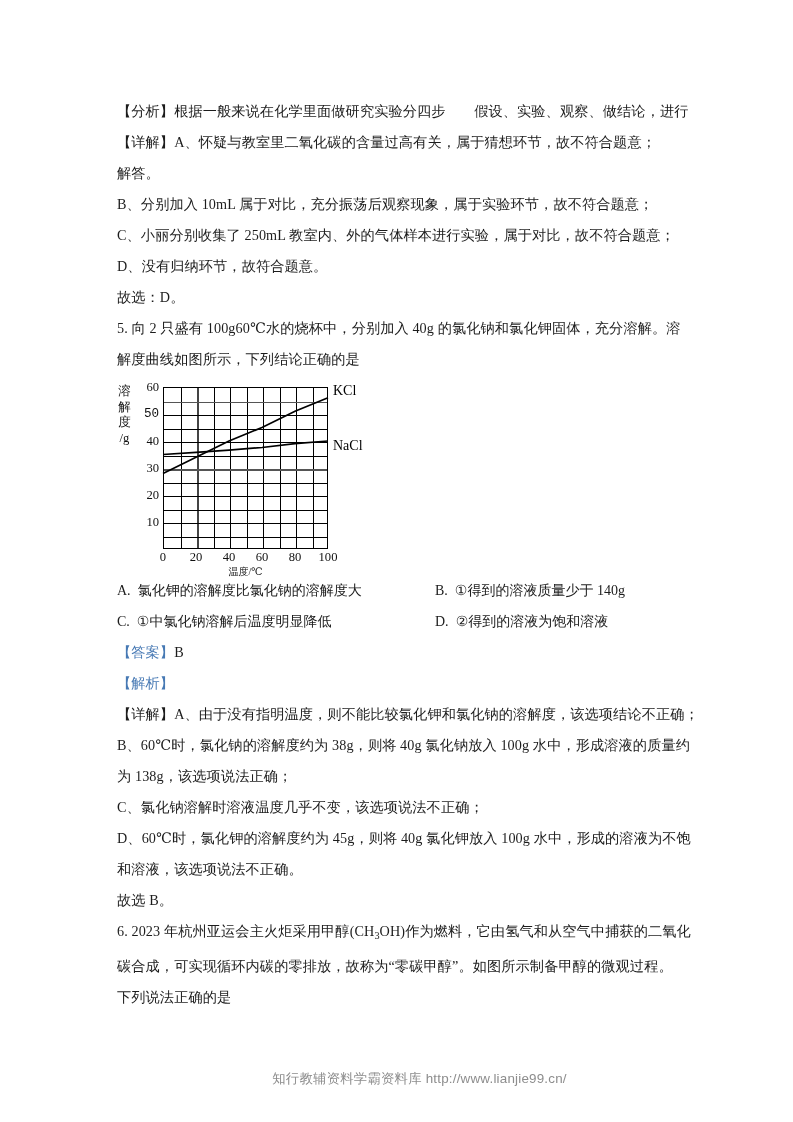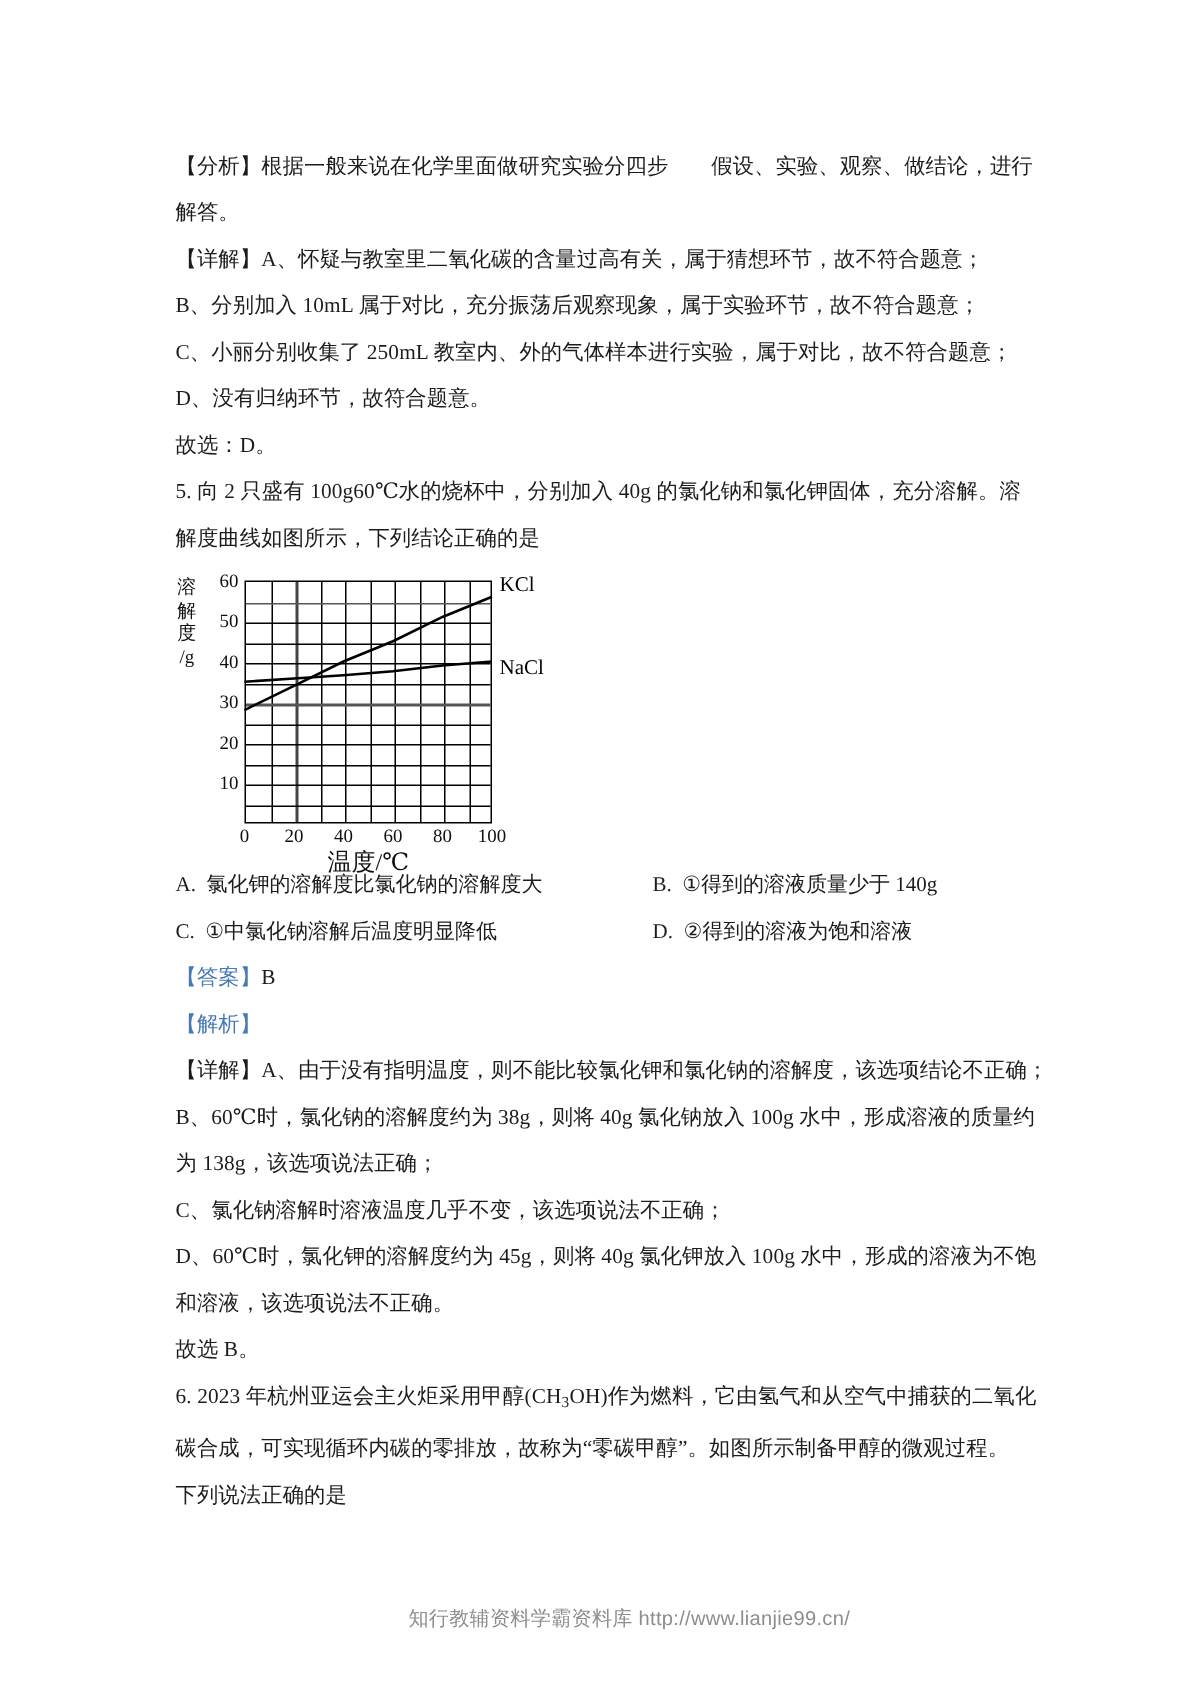--- a/index.html
+++ b/index.html
@@ -129,21 +129,21 @@
     color: #101010;
     transform: translateX(-50%);
     white-space: nowrap;
   }
   .axis-x-title {
     position: absolute;
     left: 46px;
     top: 184px;
     width: 165px;
     text-align: center;
-    font-size: 16px;
+    font-size: 10px;
     color: #101010;
   }
   .series-label {
     position: absolute;
     font-size: 14px;
     color: #000;
     white-space: nowrap;
     font-family: "Liberation Serif", serif;
   }
   .curve-svg {
@@ -169,43 +169,43 @@
     padding-left: 23px;
   }
 </style>
 </head>
 <body>
 
 <div class="page">
   <div class="content">
 
     <div class="line">【分析】根据一般来说在化学里面做研究实验分四步　　假设、实验、观察、做结论，进行</div>
+    <div class="line">【详解】A、怀疑与教室里二氧化碳的含量过高有关，属于猜想环节，故不符合题意；</div>
     <div class="line">解答。</div>
-    <div class="line">【详解】A、怀疑与教室里二氧化碳的含量过高有关，属于猜想环节，故不符合题意；</div>
     <div class="line">B、分别加入 10mL 属于对比，充分振荡后观察现象，属于实验环节，故不符合题意；</div>
     <div class="line">C、小丽分别收集了 250mL 教室内、外的气体样本进行实验，属于对比，故不符合题意；</div>
     <div class="line">D、没有归纳环节，故符合题意。</div>
     <div class="line">故选：D。</div>
 
     <div class="line">5. 向 2 只盛有 100g60℃水的烧杯中，分别加入 40g 的氯化钠和氯化钾固体，充分溶解。溶</div>
     <div class="line">解度曲线如图所示，下列结论正确的是</div>
 
     <div class="chart-block">
       <div class="chart-wrap">
 
         <div class="axis-y-title">
           <div>溶</div>
           <div>解</div>
           <div>度</div>
           <div>/g</div>
         </div>
 
         <div class="ytick-holder">
           <span class="ytick" style="top:0px;">60</span>
-          <span class="ytick" style="top:27px;">50</span>
+          <span class="ytick" style="top:27px;font-family:Liberation Mono, monospace;">50</span>
           <span class="ytick" style="top:54px;">40</span>
           <span class="ytick" style="top:81px;text-align:center;">30</span>
           <span class="ytick" style="top:108px;">20</span>
           <span class="ytick" style="top:135px;">10</span>
         </div>
 
         <div class="plot">
 
           <div class="gridline-v" style="left:16.5px;"></div>
           <div class="gridline-v major" style="left:33px;"></div>

